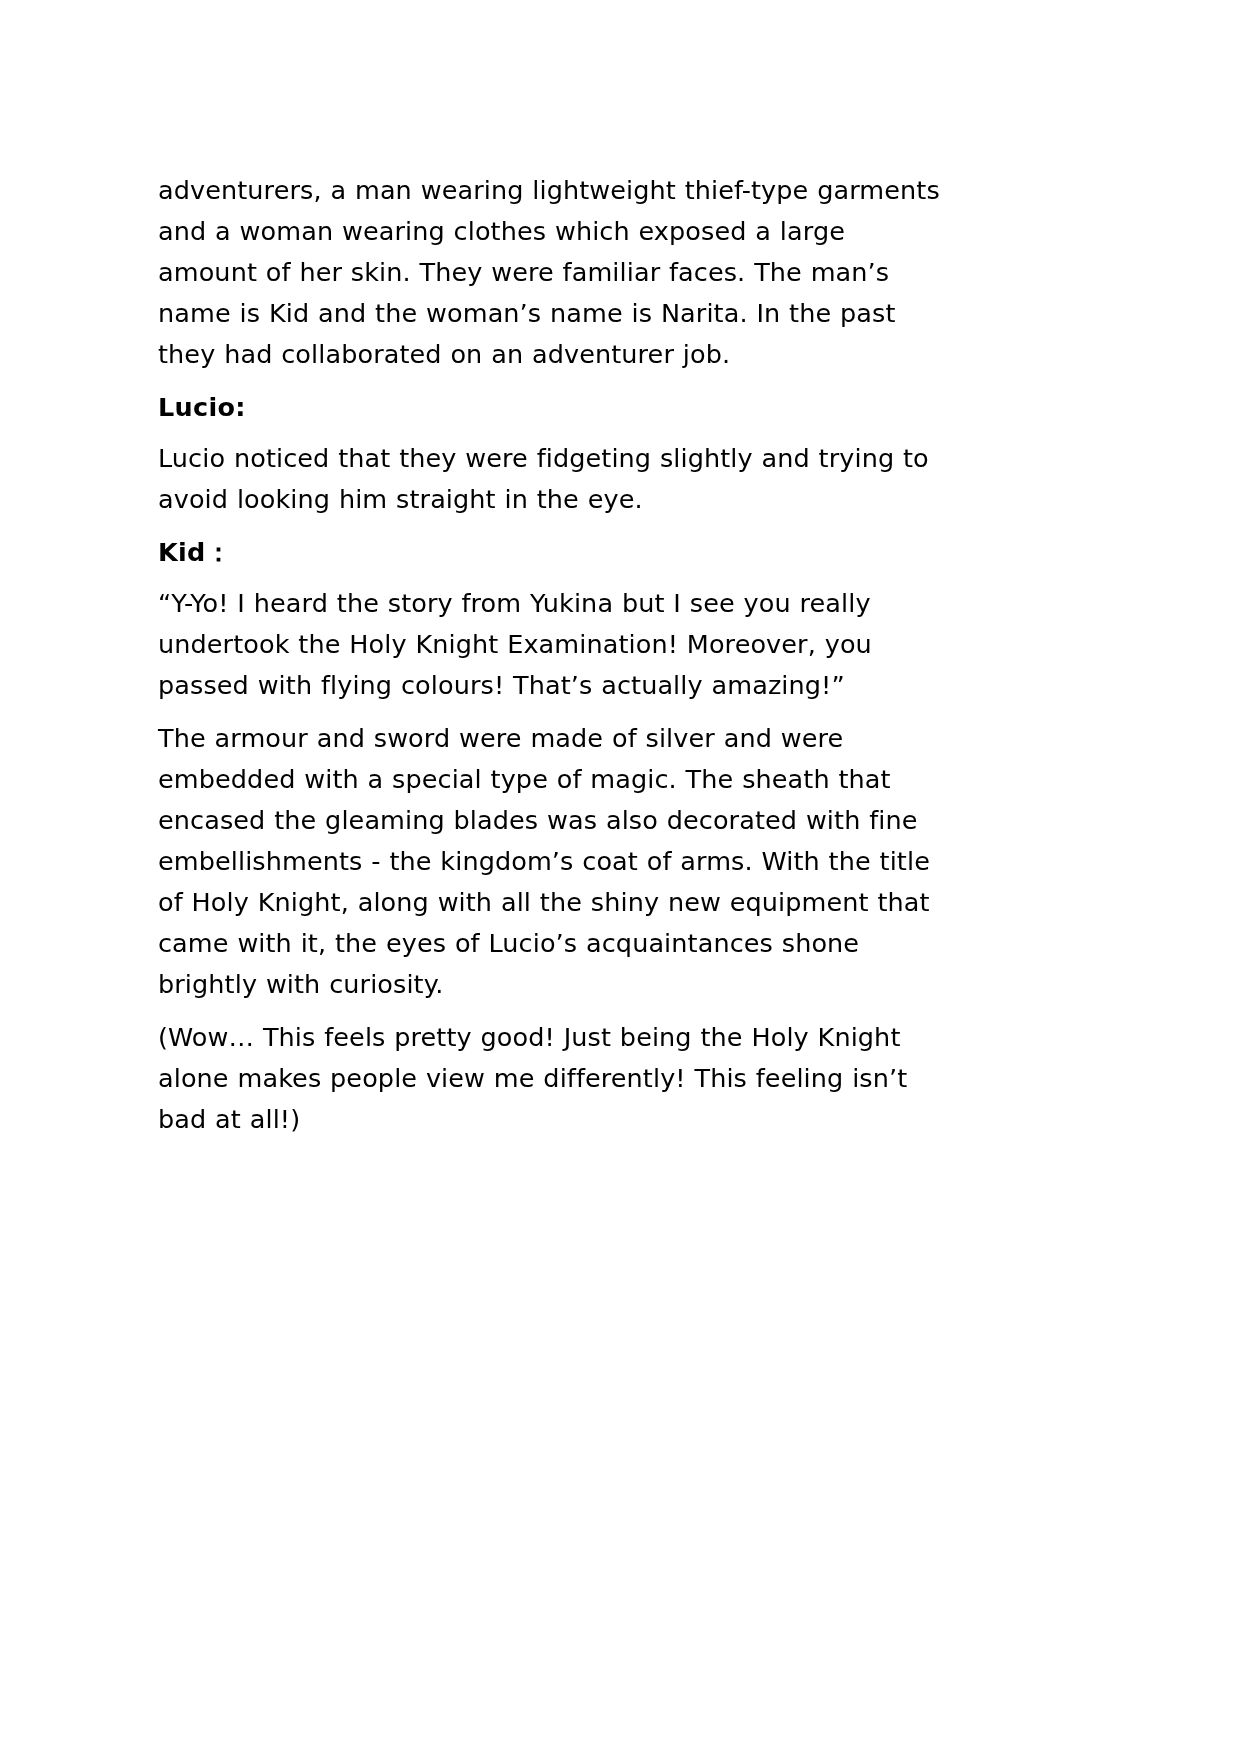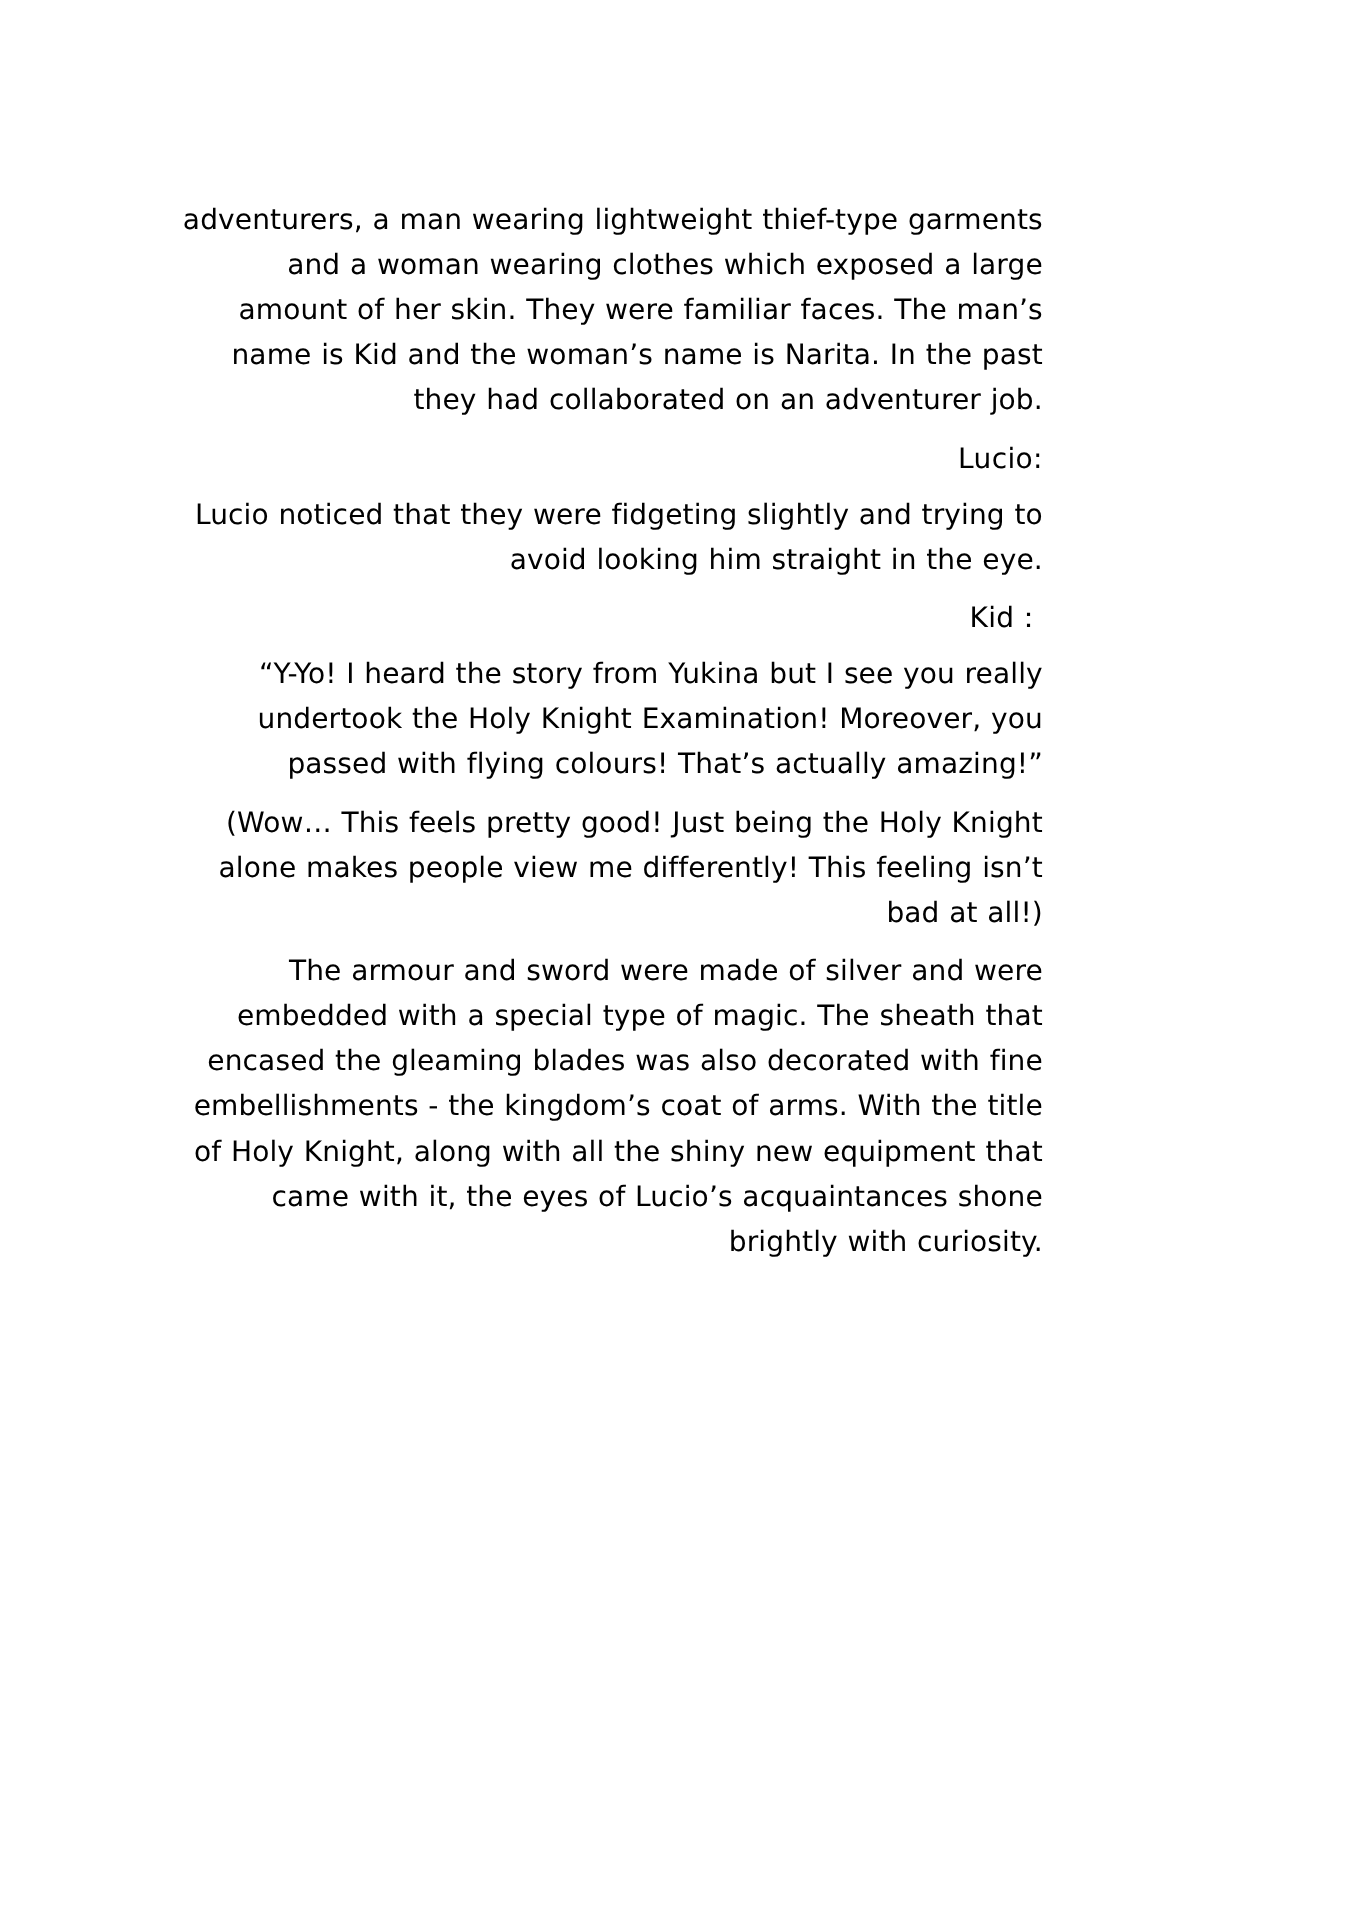--- a/index.html
+++ b/index.html
@@ -17,34 +17,33 @@
   .page {
     position: relative;
     width: 1240px;
     height: 1754px;
     background: #ffffff;
     box-sizing: border-box;
   }
   .content {
     position: absolute;
     left: 158px;
-    top: 180px;
+    top: 170px;
     width: 790px;
-    text-align: right;
   }
   p {
     margin: 0 0 11px 0;
     font-size: 25.5px;
     line-height: 41px;
     letter-spacing: 0.1px;
     word-spacing: 0.6px;
     font-weight: 400;
   }
   p.speaker {
-    font-weight: normal;
+    font-weight: bold;
     margin: 8px 0 10px 0;
     letter-spacing: 0.3px;
   }
   p.para {
     margin-bottom: 12px;
   }
 </style>
 </head>
 <body>
 
@@ -57,19 +56,19 @@
 
 
     <p class="para">Lucio noticed that they were fidgeting slightly and trying to avoid looking him straight in the eye.</p>
 
     <p class="speaker">Kid：</p>
 
     <p class="para">“Y-Yo! I heard the story from Yukina but I see you really undertook the Holy Knight Examination! Moreover, you passed with flying colours! That’s actually amazing!”</p>
 
 
 
+    <p class="para">The armour and sword were made of silver and were embedded with a special type of magic. The sheath that encased the gleaming blades was also decorated with fine embellishments - the kingdom’s coat of arms. With the title of Holy Knight, along with all the shiny new equipment that came with it, the eyes of Lucio’s acquaintances shone brightly with curiosity.</p>
+
     <p class="para">(Wow… This feels pretty good! Just being the Holy Knight alone makes people view me differently! This feeling isn’t bad at all!)</p>
-
-    <p class="para">The armour and sword were made of silver and were embedded with a special type of magic. The sheath that encased the gleaming blades was also decorated with fine embellishments - the kingdom’s coat of arms. With the title of Holy Knight, along with all the shiny new equipment that came with it, the eyes of Lucio’s acquaintances shone brightly with curiosity.</p>
 
 
   </div>
 </div>
 
 </body></html>

